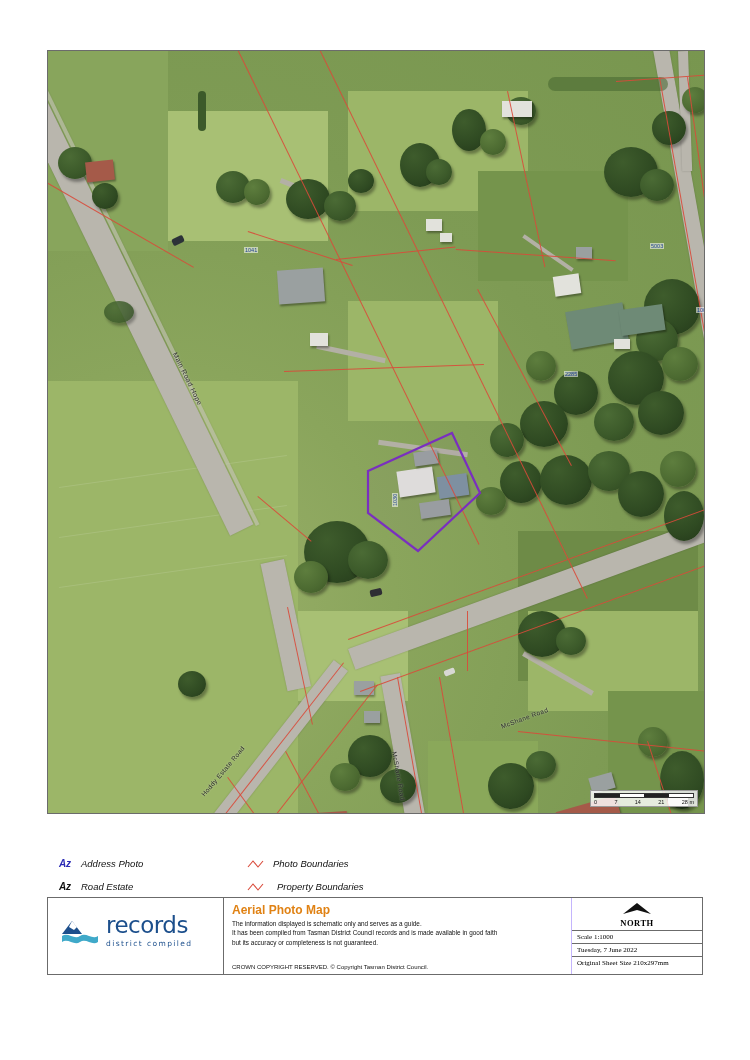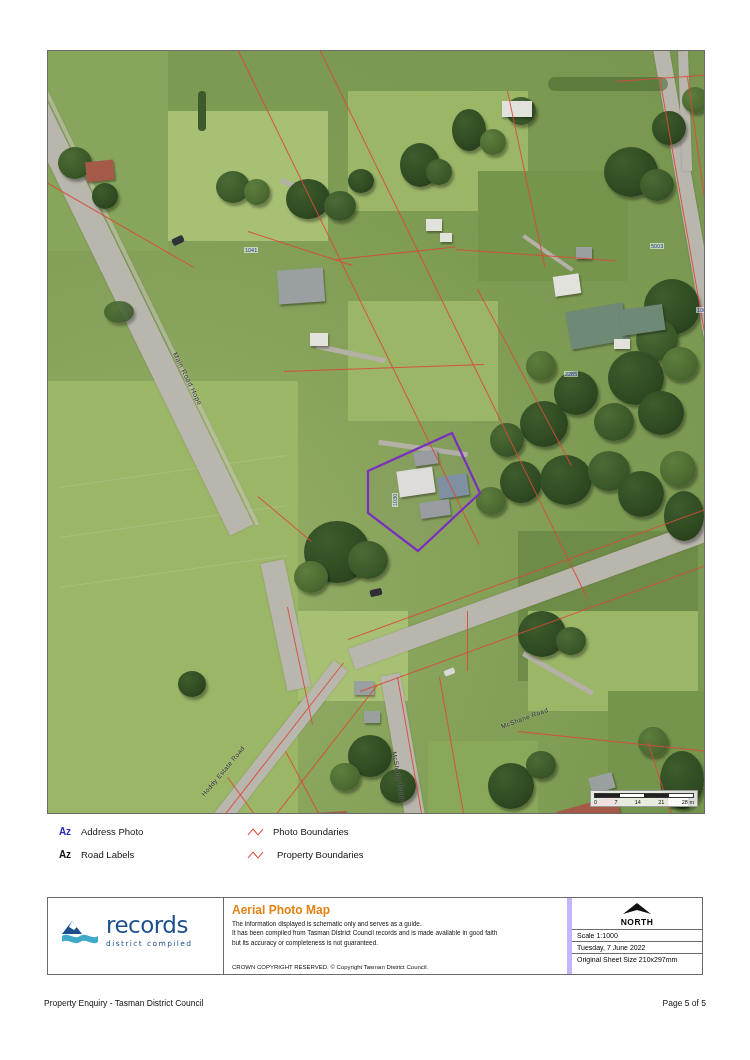--- a/index.html
+++ b/index.html
@@ -152,24 +152,25 @@
     justify-content: space-between;
     font-size: 5.5px;
     color: #111;
     margin-top: 1px;
   }
 
   
   .legend {
     position: absolute;
     left: 47px;
-    top: 812px;
+    top: 844px;
     width: 656px;
     height: 58px;
     font-size: 9px;
+    font-style: italic;
   }
   .legend-row {
     position: absolute;
     display: flex;
     align-items: center;
     gap: 8px;
   }
   .legend .az {
     color: #2b2bb5;
     font-size: 10px;
@@ -198,30 +199,31 @@
     display: flex;
   }
   .panel-logo {
     width: 176px;
     border-right: 1px solid #6b6b6b;
     box-sizing: border-box;
     position: relative;
   }
   .panel-text {
     flex: 1;
-    border-right: 5px solid #c4b5fd;
+    border-right: 1px solid #c4b5fd;
     box-sizing: border-box;
     padding: 5px 12px 3px 8px;
     position: relative;
   }
   .panel-meta {
     width: 130px;
     box-sizing: border-box;
     position: relative;
     font-size: 7px;
+    font-family: Liberation Serif, serif;
   }
 
   .logo-wrap {
     position: absolute;
     left: 12px;
     top: 16px;
     display: flex;
     align-items: center;
     gap: 6px;
   }
@@ -494,21 +496,21 @@
 
   <div class="legend">
 
     <div class="legend-row" style="left:10px;top:14px;">
       <span class="az">Az</span>
       <span class="txt">Address Photo</span>
     </div>
 
     <div class="legend-row" style="left:10px;top:37px;">
       <span class="az black">Az</span>
-      <span class="txt">Road Labels</span>
+      <span class="txt">Road Estate</span>
     </div>
 
     <div class="legend-row" style="left:200px;top:14px;">
       <span class="sym">
         <svg width="18" height="10" viewBox="0 0 18 10">
           <polyline points="1,8 6,2 11,8 16,2" fill="none" stroke="#d94a3a" stroke-width="1.1"></polyline>
         </svg>
       </span>
       <span class="txt">Photo Boundaries</span>
     </div>
@@ -557,18 +559,14 @@
           </svg>
         </span>
         <div class="north-label">NORTH</div>
       </div>
       <div class="meta-line">Scale 1:1000</div>
       <div class="meta-line">Tuesday, 7 June 2022</div>
       <div class="meta-line">Original Sheet Size 210x297mm</div>
     </div>
   </div>
 
-  <div class="footer">
-    <span>Property Enquiry - Tasman District Council</span>
-    <span>Page 5 of 5</span>
-  </div>
 
 </div>
 
 </body></html>

